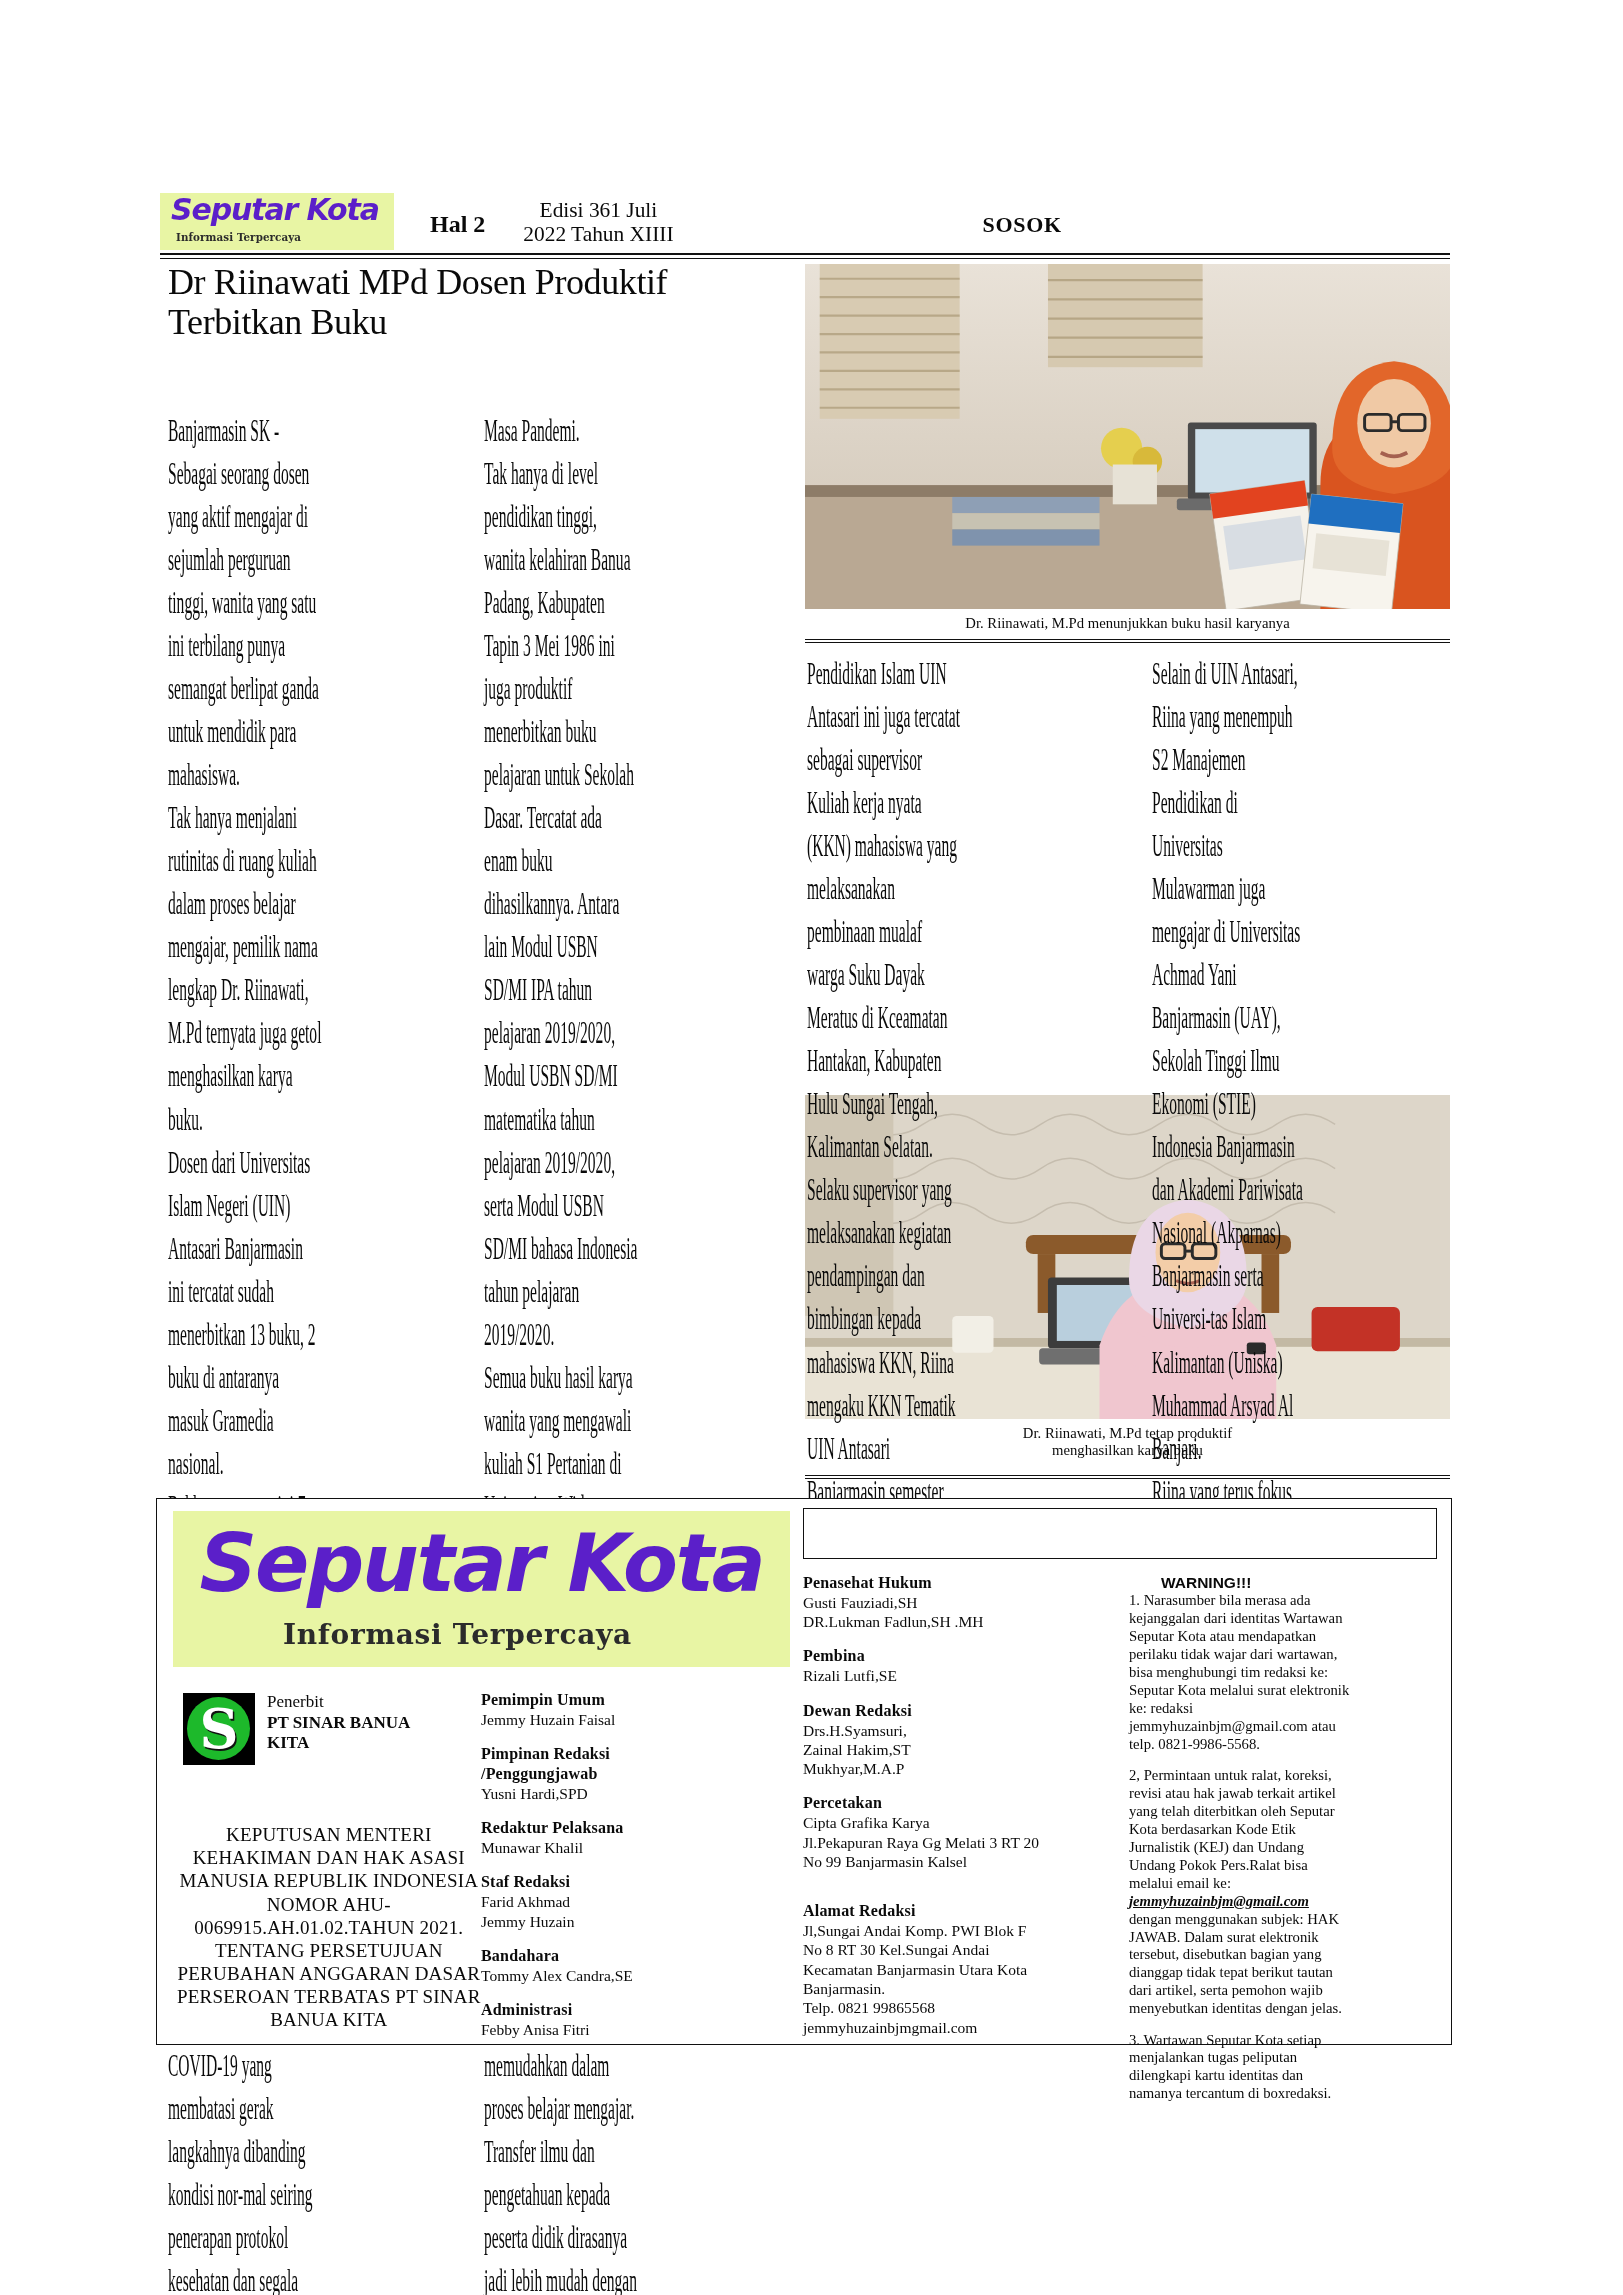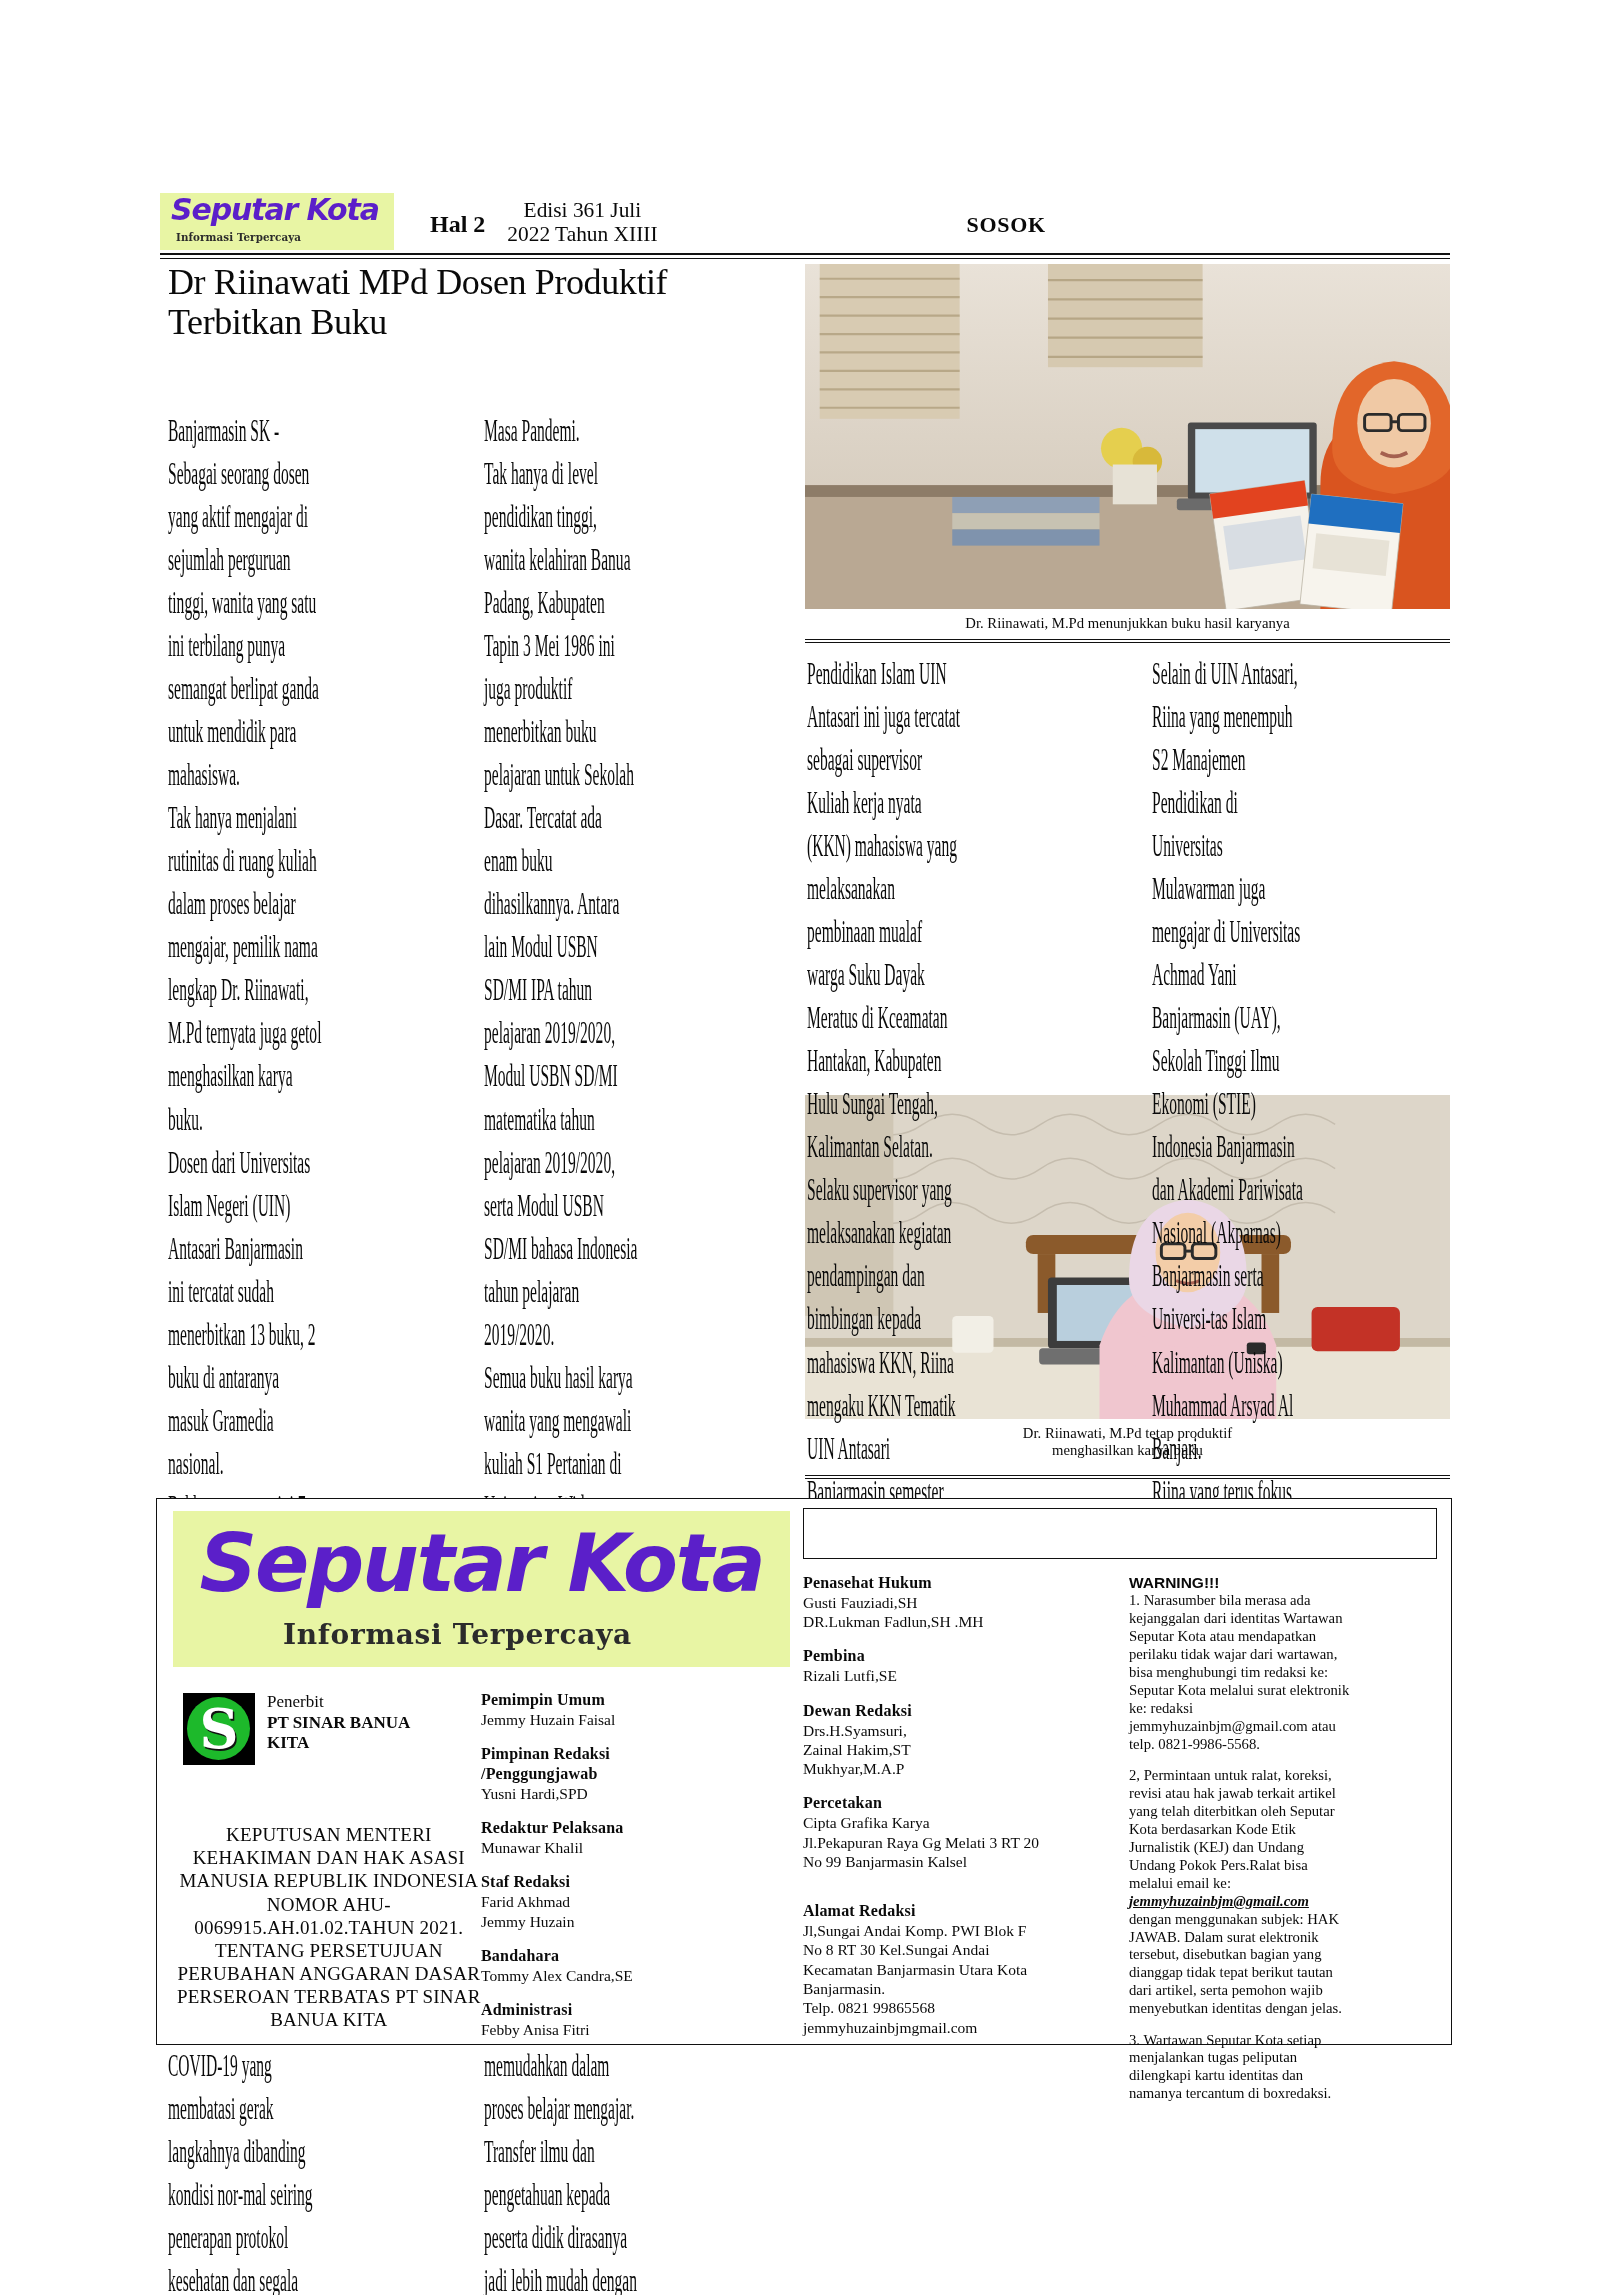--- a/index.html
+++ b/index.html
@@ -69,21 +69,21 @@
     font-family: "Liberation Serif", serif;
     font-weight: bold;
     font-size: 24px;
     margin-left: 36px;
     padding-bottom: 11.8px;
     white-space: nowrap;
   }
   .edisi {
     font-family: "Liberation Serif", serif;
     font-size: 21.4px;
-    margin-left: 22px;
+    margin-left: 38px;
     padding-bottom: 2.9px;
     text-align: center;
     line-height: 1.12;
     white-space: nowrap;
   }
   .section-label {
     font-family: "Liberation Serif", serif;
     font-weight: bold;
     font-size: 22px;
     letter-spacing: 0.7px;
@@ -294,20 +294,21 @@
     width: 632px;
     height: 49px;
     border: 1.5px solid #111;
     background: #fff;
   }
   .imp-col-4 .wtitle {
     font-family: "Liberation Sans", sans-serif;
     font-weight: bold;
     font-size: 15.5px;
     letter-spacing: 0;
+    margin-left: 32px;
   }
   .imp-col-4 .para {
     font-size: 14.7px;
     line-height: 1.22;
     margin-bottom: 13.3px;
   }
   .mail-em {
     font-weight: bold;
     font-style: italic;
     text-decoration: underline;

